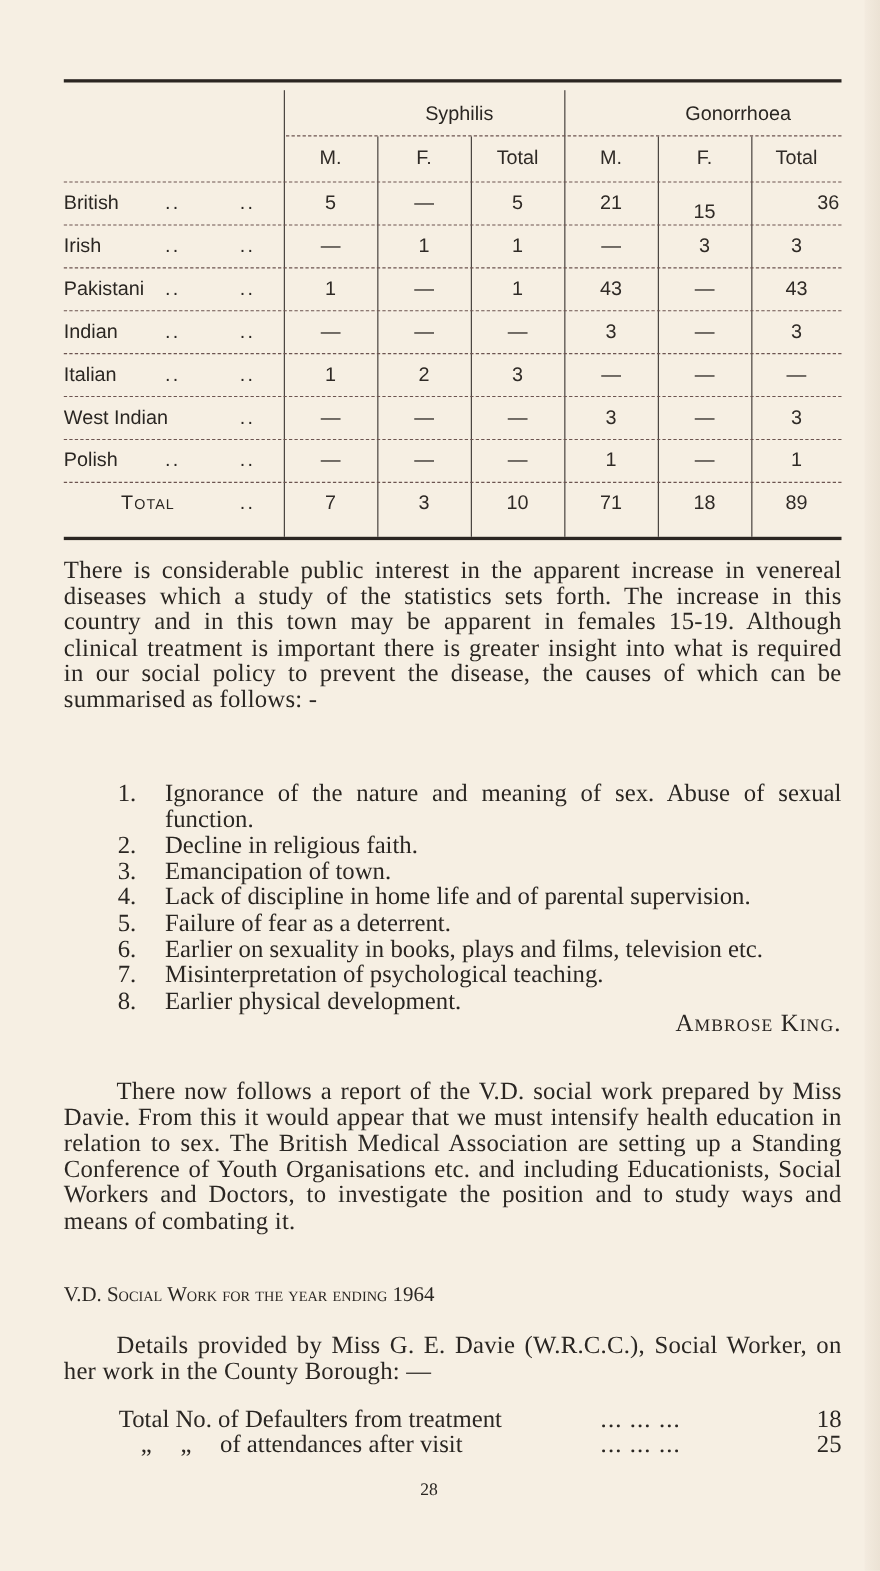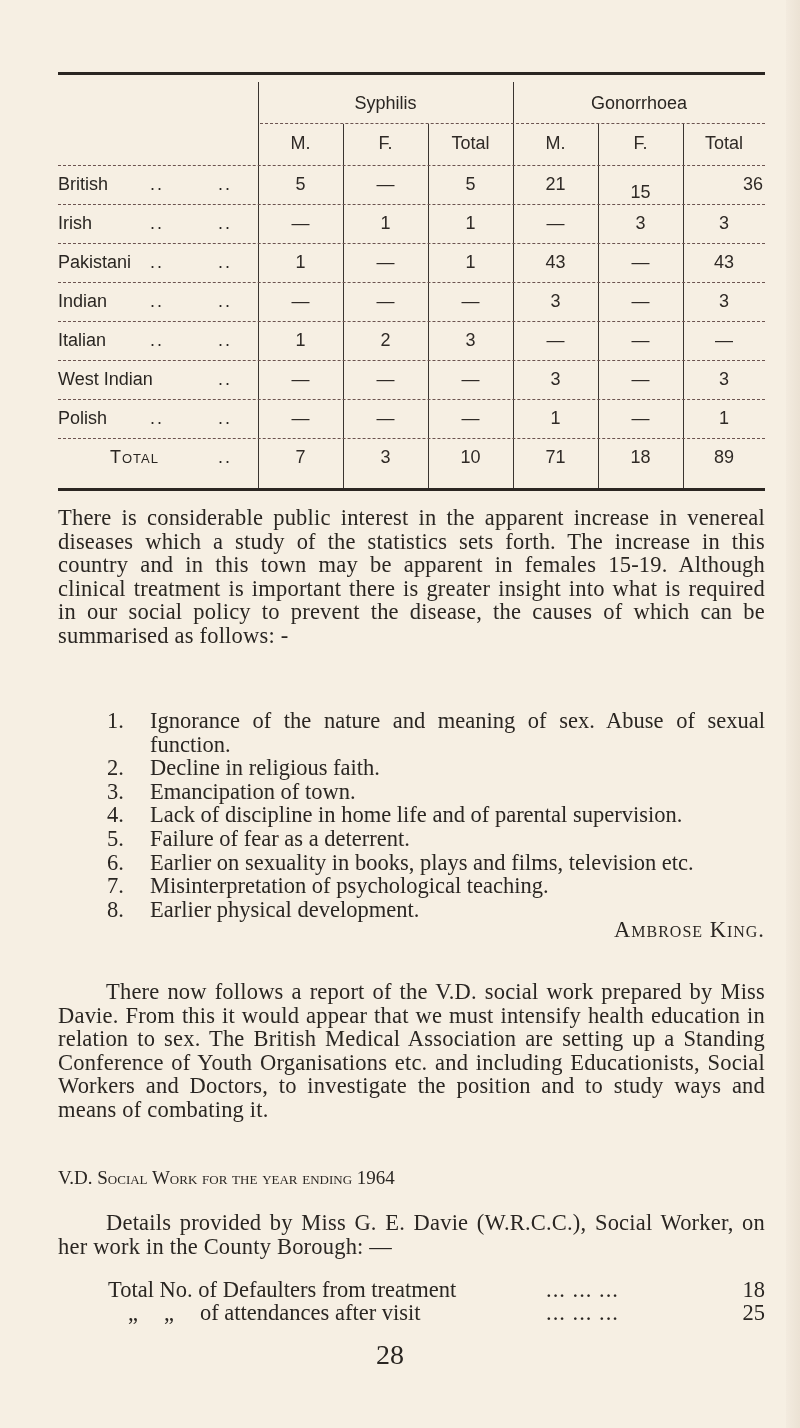--- a/index.html
+++ b/index.html
@@ -15,21 +15,21 @@
   
   .vd-table { position: absolute; left: 58px; top: 72px; width: 707px; height: 420px; }
   .rule-thick { position: absolute; left: 0; width: 707px; height: 3px; background: #2b2622; }
   .rule-top { top: 0; }
   .rule-bottom { top: 416px; }
   .vline { position: absolute; width: 1px; background: #3a3430; }
   .hline { position: absolute; height: 0; border-top: 1px dashed #6c5450; }
   .cell { position: absolute; font-size: 18px; line-height: 22px; text-align: center;
     font-family: "Liberation Sans", sans-serif; color: #2f2a26; }
   .group-head { position: absolute; font-size: 18px; line-height: 22px; text-align: center;
-    font-family: "Liberation Sans", sans-serif; }
+    font-family: "Liberation Sans", sans-serif; padding-left: 32px; }
   .row-label { position: absolute; left: 0; font-size: 18px; line-height: 22px;
     font-family: "Liberation Sans", sans-serif; width: 190px; }
   .row-label .dots { position: absolute; letter-spacing: 2px; }
   .row-label .d1 { left: 92px; }
   .row-label .d2 { left: 160px; }
   .total-label { font-variant: small-caps; letter-spacing: 1px; }
 
   
   .para { position: absolute; left: 58px; width: 707px; font-size: 22.5px; line-height: 23.6px;
     text-align: justify; letter-spacing: 0.2px; }
@@ -40,21 +40,21 @@
   .signature { position: absolute; right: 0; font-variant: small-caps; letter-spacing: 1px; margin-top: 20px; }
   .section-heading { position: absolute; left: 58px; top: 1166px; font-size: 19px; line-height: 24px; }
   .section-heading .sc { font-variant: small-caps; }
   .stat-row { position: absolute; left: 108px; width: 657px; font-size: 22.5px; line-height: 24px; height: 24px; }
   .stat-row .label { position: absolute; left: 0; }
   .stat-row .ditto { position: absolute; left: 0; }
   .stat-row .ditto2 { position: absolute; left: 36px; }
   .stat-row .leader { position: absolute; letter-spacing: 1px; }
   .stat-row .value { position: absolute; right: 0; }
   .page-number { position: absolute; left: 0; width: 780px; top: 1343px; text-align: center;
-    font-size: 28px; line-height: 24px; }
+    font-size: 16px; line-height: 24px; }
 </style>
 </head>
 <body>
 
 <div class="page-edge"></div>
 
 <div class="vd-table">
   <div class="rule-thick rule-top"></div>
 
   <div class="vline" style="left:200px; top:10px; height:406px;"></div>

